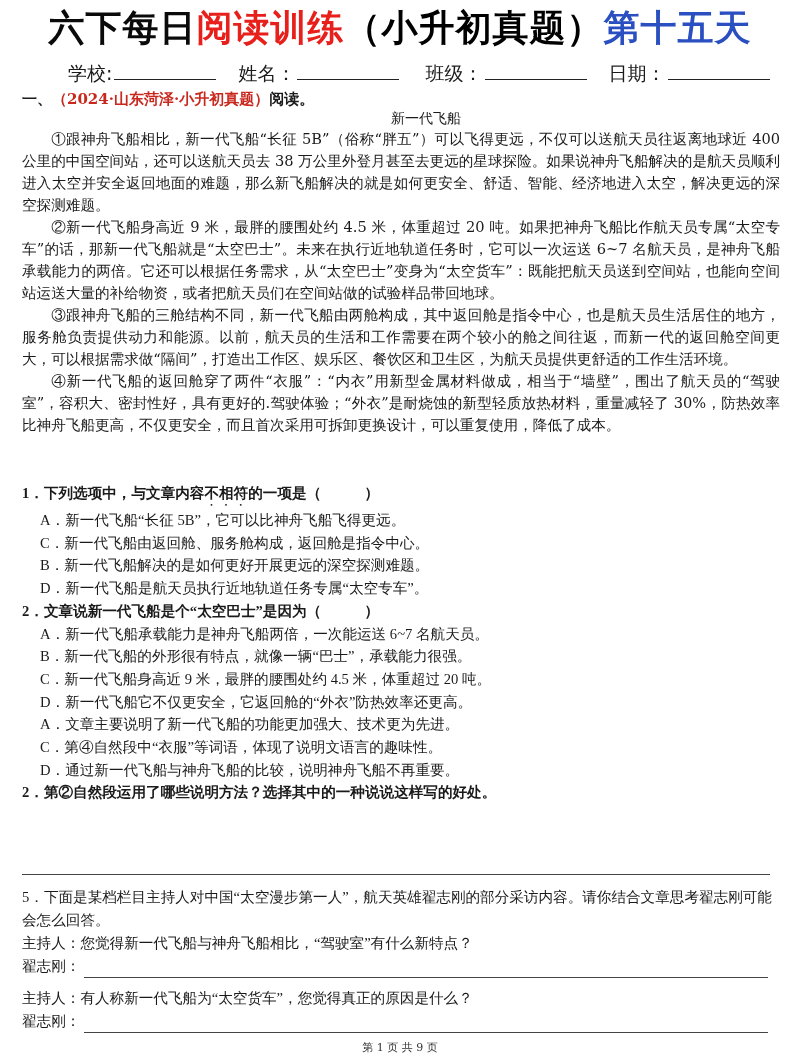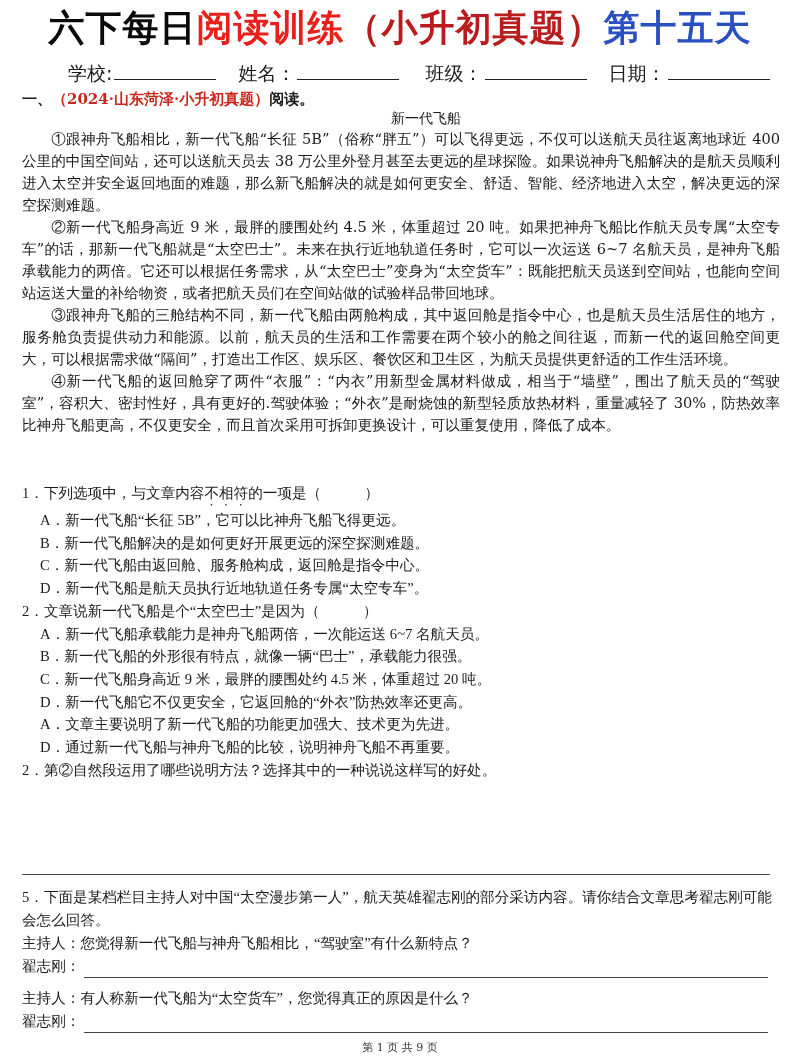--- a/index.html
+++ b/index.html
@@ -8,21 +8,21 @@
     font-family: "DejaVu Serif", "Liberation Serif", serif;
     color: #1a1a1a;
   }
   .title {
     position: absolute; top: 6px; left: 0; width: 800px; text-align: center;
     font-family: "DejaVu Sans", "Liberation Sans", sans-serif;
     font-weight: bold; font-size: 36px; line-height: 44px; letter-spacing: 1px;
   }
   .title .t-black { color: #0a0a0a; }
   .title .t-red { color: #e8201c; }
-  .title .t-green { color: #b91c1c; }
+  .title .t-green { color: #000000; }
   .title .t-blue { color: #2a4fc0; }
 
   .info-row {
     position: absolute; top: 60px; left: 68px; width: 700px;
     font-family: "DejaVu Sans", "Liberation Sans", sans-serif;
     font-size: 19px; line-height: 26px; white-space: nowrap;
   }
   .info-row .field { display: inline-block; margin-right: 8px; }
   .info-row .blank {
     display: inline-block; width: 102px; border-bottom: 1.5px solid #222;
@@ -44,21 +44,21 @@
     font-size: 14.6px; line-height: 22px; text-align: justify;
     font-family: "DejaVu Serif", serif;
   }
   .article p { margin: 0; text-indent: 2em; }
 
   .questions {
     position: absolute; top: 482px; left: 22px; width: 758px;
     font-size: 14.6px; line-height: 22.7px;
     font-family: "Liberation Serif", "DejaVu Serif", serif;
   }
-  .q { margin: 0; }
+  .q { margin: 0; font-weight: bold; }
   .opt { margin: 0; padding-left: 18px; }
   .paren { display: inline-block; width: 58px; text-align: right; }
   .dot-em { text-emphasis: dot; -webkit-text-emphasis: filled dot; text-emphasis-position: under; -webkit-text-emphasis-position: under; }
 
   .answer-line {
     position: absolute; left: 22px; width: 748px; border-bottom: 1.5px solid #444;
   }
   .q5 {
     position: absolute; top: 886px; left: 22px; width: 758px;
     font-size: 14.6px; line-height: 23px;
@@ -106,33 +106,34 @@
   <p>②新一代飞船身高近 9 米，最胖的腰围处约 4.5 米，体重超过 20 吨。如果把神舟飞船比作航天员专属“太空专车”的话，那新一代飞船就是“太空巴士”。未来在执行近地轨道任务时，它可以一次运送 6~7 名航天员，是神舟飞船承载能力的两倍。它还可以根据任务需求，从“太空巴士”变身为“太空货车”：既能把航天员送到空间站，也能向空间站运送大量的补给物资，或者把航天员们在空间站做的试验样品带回地球。</p>
   <p>③跟神舟飞船的三舱结构不同，新一代飞船由两舱构成，其中返回舱是指令中心，也是航天员生活居住的地方，服务舱负责提供动力和能源。以前，航天员的生活和工作需要在两个较小的舱之间往返，而新一代的返回舱空间更大，可以根据需求做“隔间”，打造出工作区、娱乐区、餐饮区和卫生区，为航天员提供更舒适的工作生活环境。</p>
   <p>④新一代飞船的返回舱穿了两件“衣服”：“内衣”用新型金属材料做成，相当于“墙壁”，围出了航天员的“驾驶室”，容积大、密封性好，具有更好的.驾驶体验；“外衣”是耐烧蚀的新型轻质放热材料，重量减轻了 30%，防热效率比神舟飞船更高，不仅更安全，而且首次采用可拆卸更换设计，可以重复使用，降低了成本。</p>
 </div>
 
 <div class="questions">
   <p class="q">
     <span>1．下列选项中，与文章内容</span><span class="dot-em">不相符</span><span>的一项是（</span><span class="paren">）</span>
   </p>
   <p class="opt">A．新一代飞船“长征 5B”，它可以比神舟飞船飞得更远。</p>
+  <p class="opt">C．新一代飞船由返回舱、服务舱构成，返回舱是指令中心。</p>
   <p class="opt">B．新一代飞船解决的是如何更好开展更远的深空探测难题。</p>
-  <p class="opt">C．新一代飞船由返回舱、服务舱构成，返回舱是指令中心。</p>
   <p class="opt">D．新一代飞船是航天员执行近地轨道任务专属“太空专车”。</p>
 
   <p class="q">
     <span>2．文章说新一代飞船是个“太空巴士”是因为（</span><span class="paren">）</span>
   </p>
   <p class="opt">A．新一代飞船承载能力是神舟飞船两倍，一次能运送 6~7 名航天员。</p>
   <p class="opt">B．新一代飞船的外形很有特点，就像一辆“巴士”，承载能力很强。</p>
   <p class="opt">C．新一代飞船身高近 9 米，最胖的腰围处约 4.5 米，体重超过 20 吨。</p>
   <p class="opt">D．新一代飞船它不仅更安全，它返回舱的“外衣”防热效率还更高。</p>
 
   <p class="opt">A．文章主要说明了新一代飞船的功能更加强大、技术更为先进。</p>
+  <p class="opt">C．第④自然段中“衣服”等词语，体现了说明文语言的趣味性。</p>
   <p class="opt">D．通过新一代飞船与神舟飞船的比较，说明神舟飞船不再重要。</p>
 
   <p class="q">2．第②自然段运用了哪些说明方法？选择其中的一种说说这样写的好处。</p>
 </div>
 
 <div class="answer-line" style="top: 874px;"></div>
 
 <div class="q5">
   <p>5．下面是某档栏目主持人对中国“太空漫步第一人”，航天英雄翟志刚的部分采访内容。请你结合文章思考翟志刚可能会怎么回答。</p>
   <p><span>主持人：</span><span>您觉得新一代飞船与神舟飞船相比，“驾驶室”有什么新特点？</span></p>

